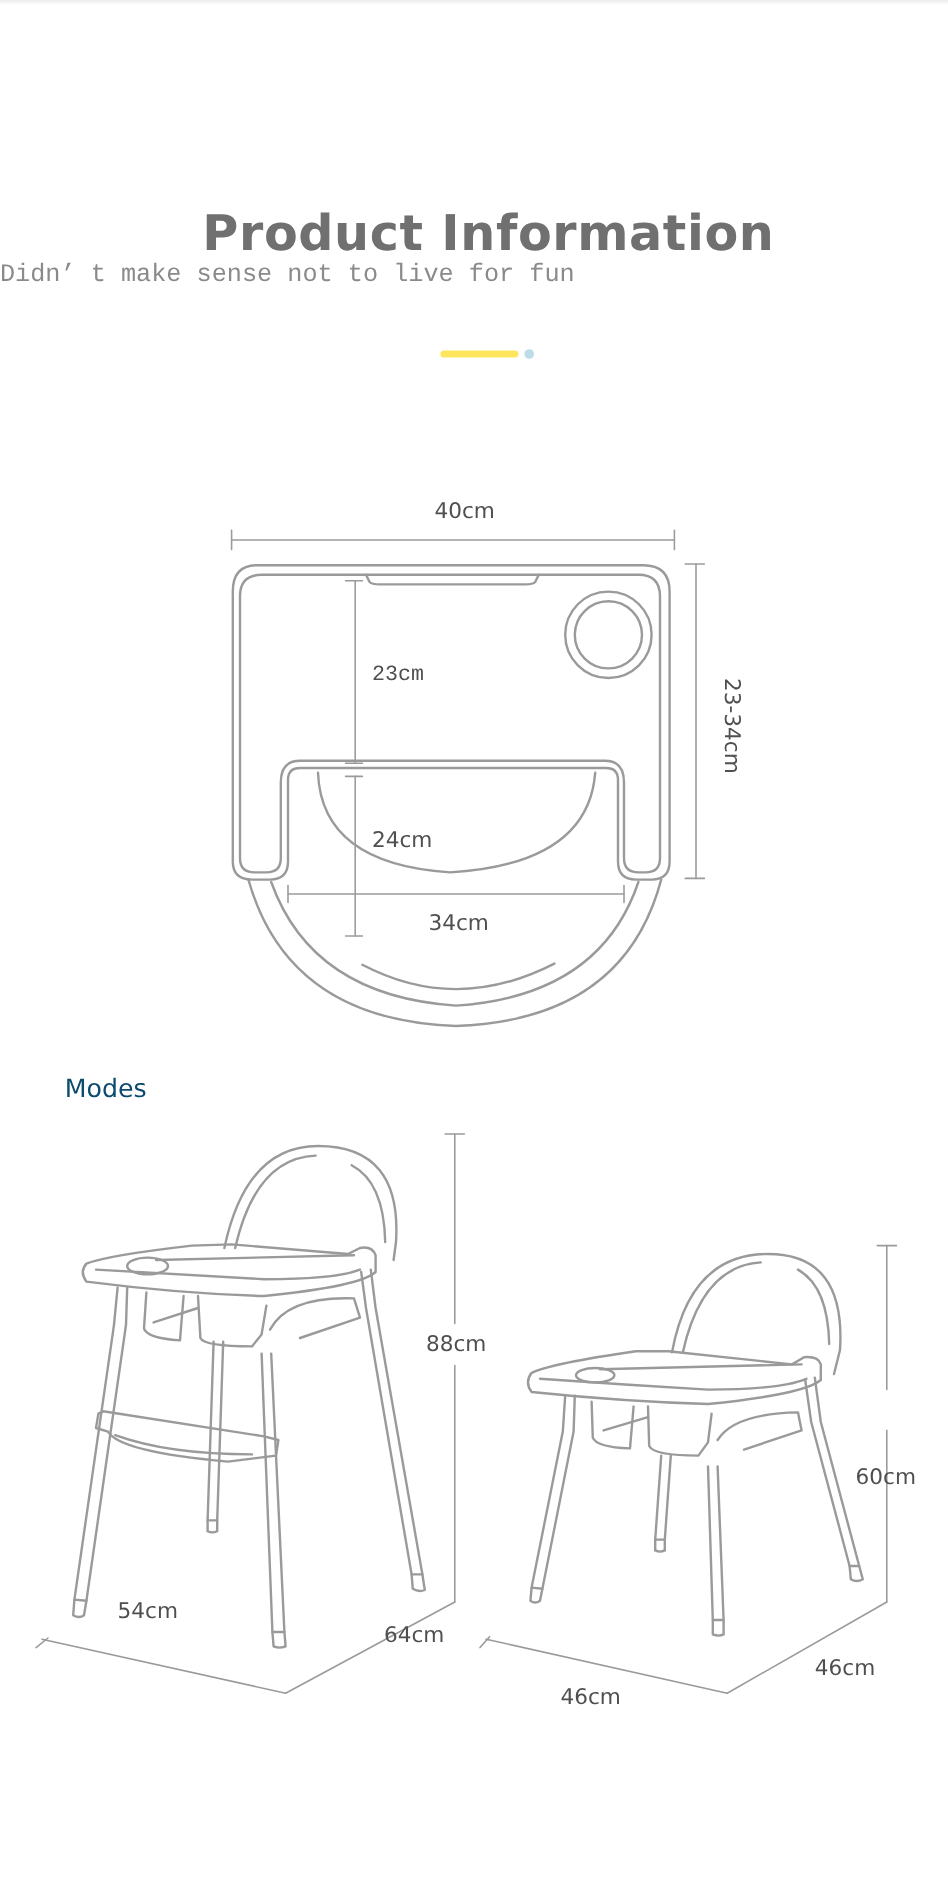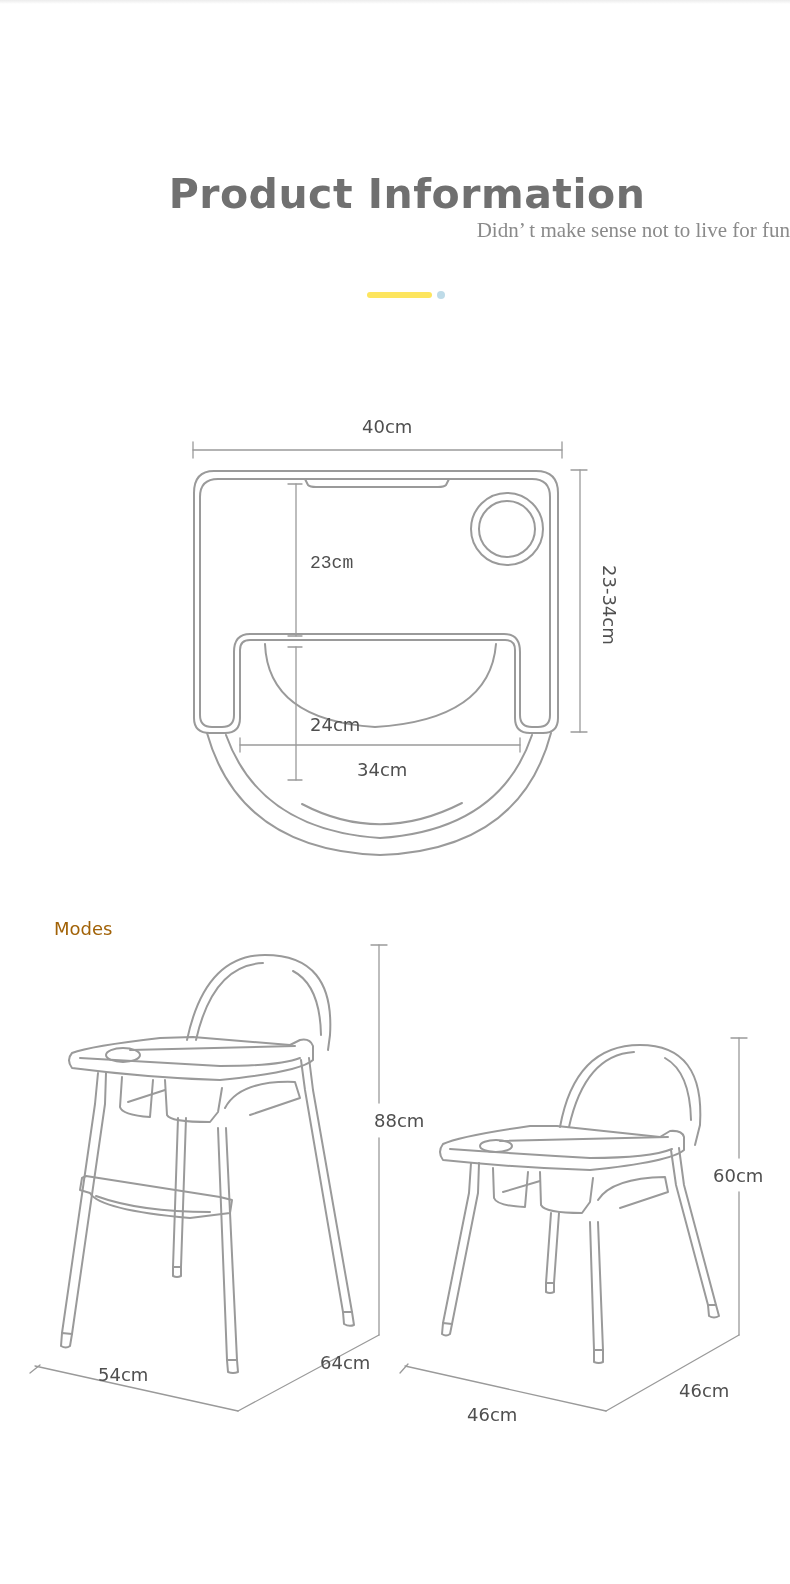--- a/index.html
+++ b/index.html
@@ -29,24 +29,24 @@
       font-size: 41px;
       font-weight: bold;
       color: #707070;
       letter-spacing: 0.5px;
       font-family: "DejaVu Sans", sans-serif;
     }
     .subtitle {
       position: absolute;
       left: 0; top: 218px;
       width: 790px;
-      text-align: right;
+      text-align: left;
       font-size: 21px;
       color: #8a8a8a;
-      font-family: Liberation Serif, serif;
+      font-family: Liberation Mono, monospace;
       font-weight: normal;
     }
     .accent-bar {
       position: absolute;
       left: 367px; top: 292px;
       width: 65px; height: 6px;
       border-radius: 3px;
       background: #fde55e;
     }
     .accent-dot {
@@ -58,23 +58,23 @@
     }
     .dim-label {
       position: absolute;
       font-size: 18px;
       color: #4f4f4f;
       white-space: nowrap;
       font-family: "DejaVu Sans", sans-serif;
     }
     .section-label {
       position: absolute;
-      left: 54px; top: 918px;
-      font-size: 18px;
-      color: #a16207;
+      left: 54px; top: 895px;
+      font-size: 21px;
+      color: #0c4a6e;
       font-family: "DejaVu Sans", sans-serif;
     }
     svg.drawing {
       position: absolute;
       left: 0; top: 0;
       width: 790px; height: 1584px;
     }
     .rot {
       transform-origin: left top;
       transform: rotate(90deg);
@@ -221,25 +221,25 @@
     <g stroke-width="1.3">
       <line x1="405" y1="1366" x2="606" y2="1411"></line>
       <line x1="606" y1="1411" x2="739" y2="1335"></line>
       <line x1="400" y1="1373" x2="408" y2="1364"></line>
     </g>
   </g>
 </svg>
 
 <div class="dim-label" style="left:362px; top:416px;">40cm</div>
 <div class="dim-label" style="left:310px; top:553px;font-family:Liberation Mono, monospace;">23cm</div>
-<div class="dim-label" style="left:310px; top:714px;">24cm</div>
+<div class="dim-label" style="left:310px; top:690px;">24cm</div>
 <div class="dim-label" style="left:357px; top:759px;text-align:center;">34cm</div>
 <div class="dim-label rot" style="left:620px; top:565px;">23-34cm</div>
 
 <div class="section-label">Modes</div>
 
-<div class="dim-label" style="left:374px; top:1110px;">88cm</div>
-<div class="dim-label" style="left:98px; top:1364px;text-align:right;">54cm</div>
+<div class="dim-label" style="left:355px; top:1110px;">88cm</div>
+<div class="dim-label" style="left:98px; top:1332px;text-align:right;">54cm</div>
 <div class="dim-label" style="left:320px; top:1352px;">64cm</div>
 
-<div class="dim-label" style="left:713px; top:1165px;">60cm</div>
+<div class="dim-label" style="left:713px; top:1221px;">60cm</div>
 <div class="dim-label" style="left:467px; top:1404px;">46cm</div>
 <div class="dim-label" style="left:679px; top:1380px;">46cm</div>
 
 </body></html>

